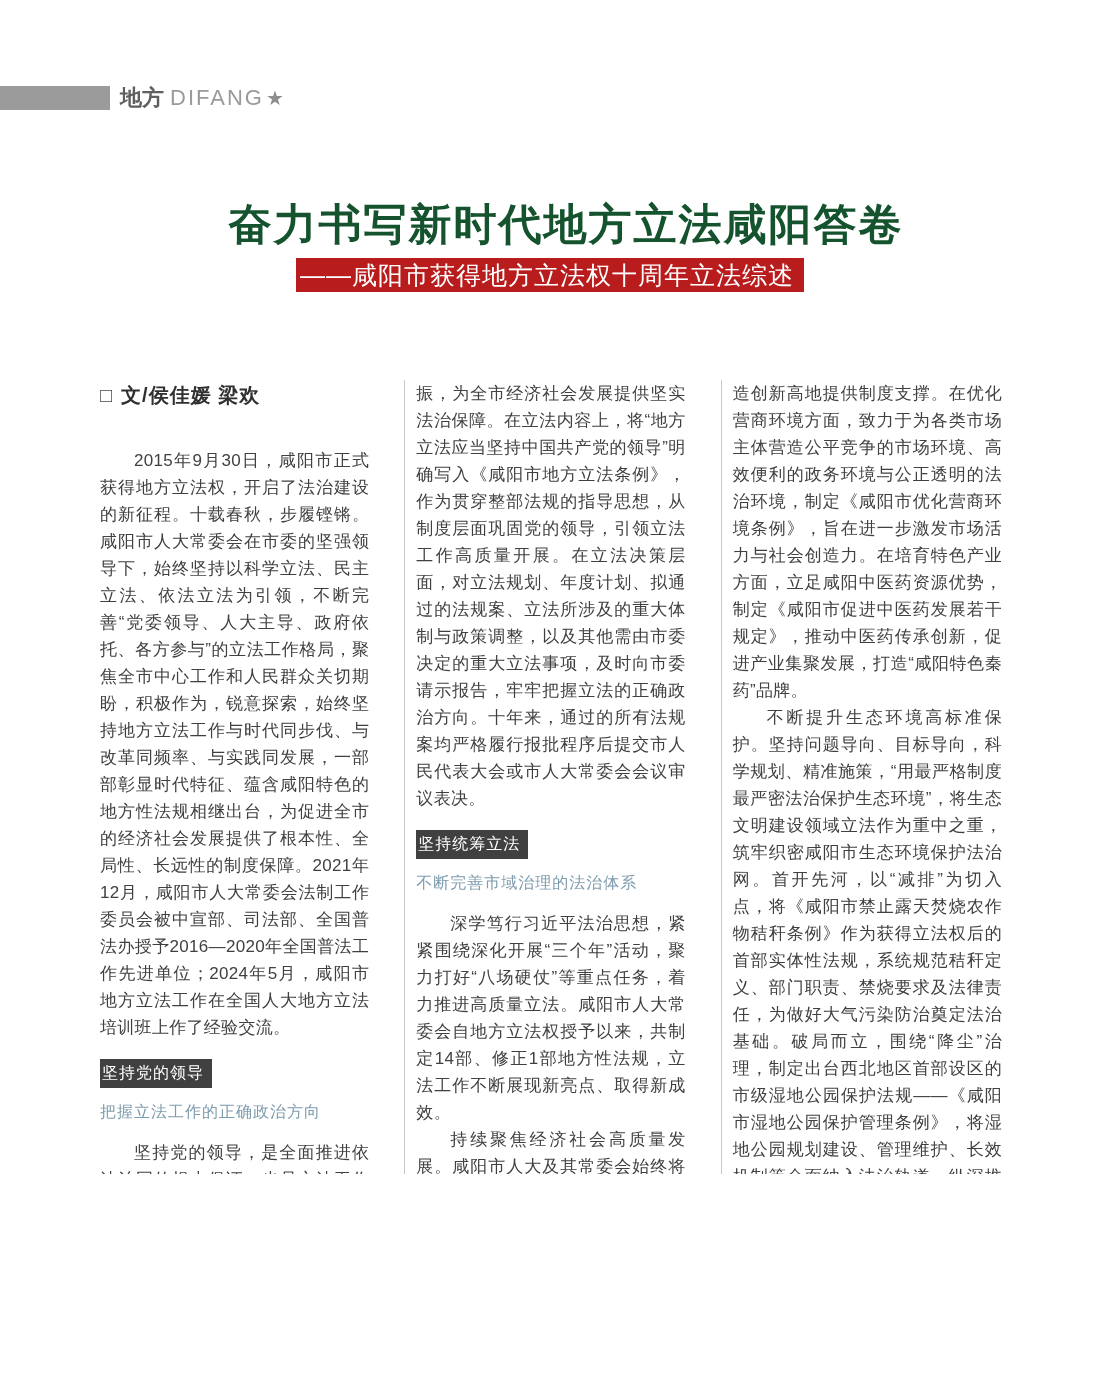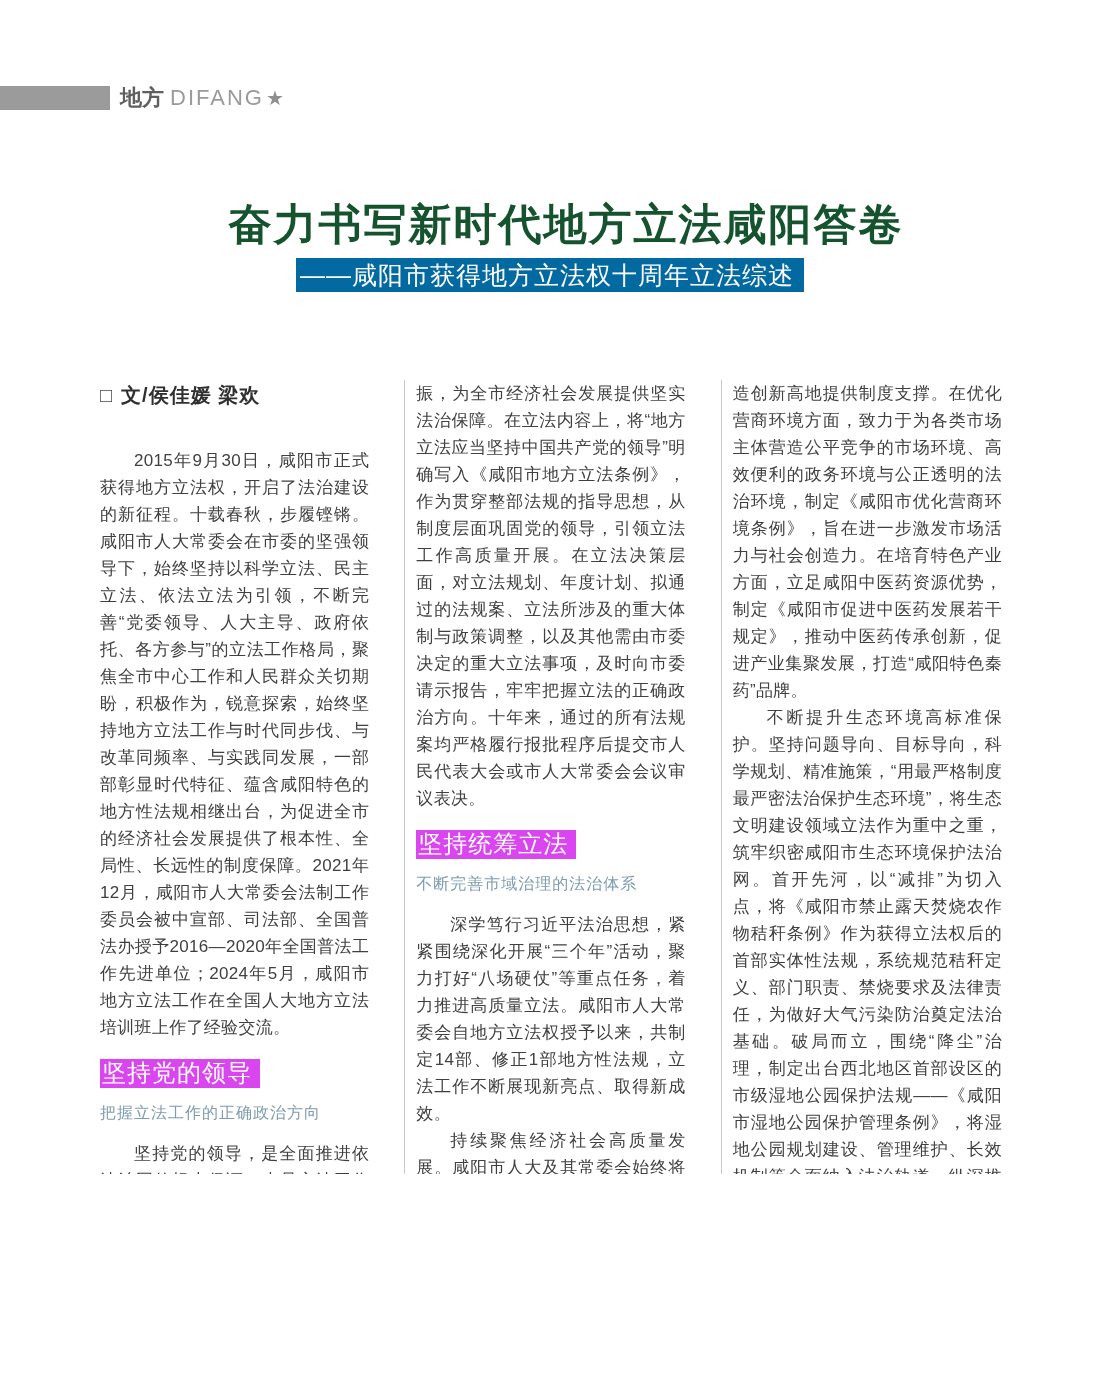--- a/index.html
+++ b/index.html
@@ -44,21 +44,21 @@
     padding-left: 8px;
   }
   .subtitle-row {
     position: absolute;
     top: 258px; left: 0;
     width: 100%;
     text-align: center;
   }
   .subtitle {
     display: inline-block;
-    background: #0369a1;
+    background: #b91c1c;
     color: #ffffff;
     font-size: 25px;
     line-height: 32px;
     padding: 1px 10px 1px 4px;
     letter-spacing: 1px;
   }
 
   
   .columns {
     position: absolute;
@@ -88,23 +88,23 @@
     color: #303030;
     margin: 2px 0 38px 0;
     letter-spacing: 1px;
   }
   .byline .marker { font-weight: normal; margin-right: 8px; color: #4a4a4a; }
   .col p { margin: 0; }
   .indent { text-indent: 2em; }
   .section-heading { margin: 18px 0 12px 0; }
   .heading-main {
     display: inline-block;
-    background: #d946ef;
+    background: #404040;
     color: #ffffff;
-    font-size: 24px;
+    font-size: 16px;
     line-height: 28px;
     padding: 0 8px 1px 2px;
     letter-spacing: 1px;
   }
   .heading-sub {
     color: #7e9cae;
     font-size: 16px;
     line-height: 30px;
     margin-top: 9px;
     letter-spacing: 1px;

